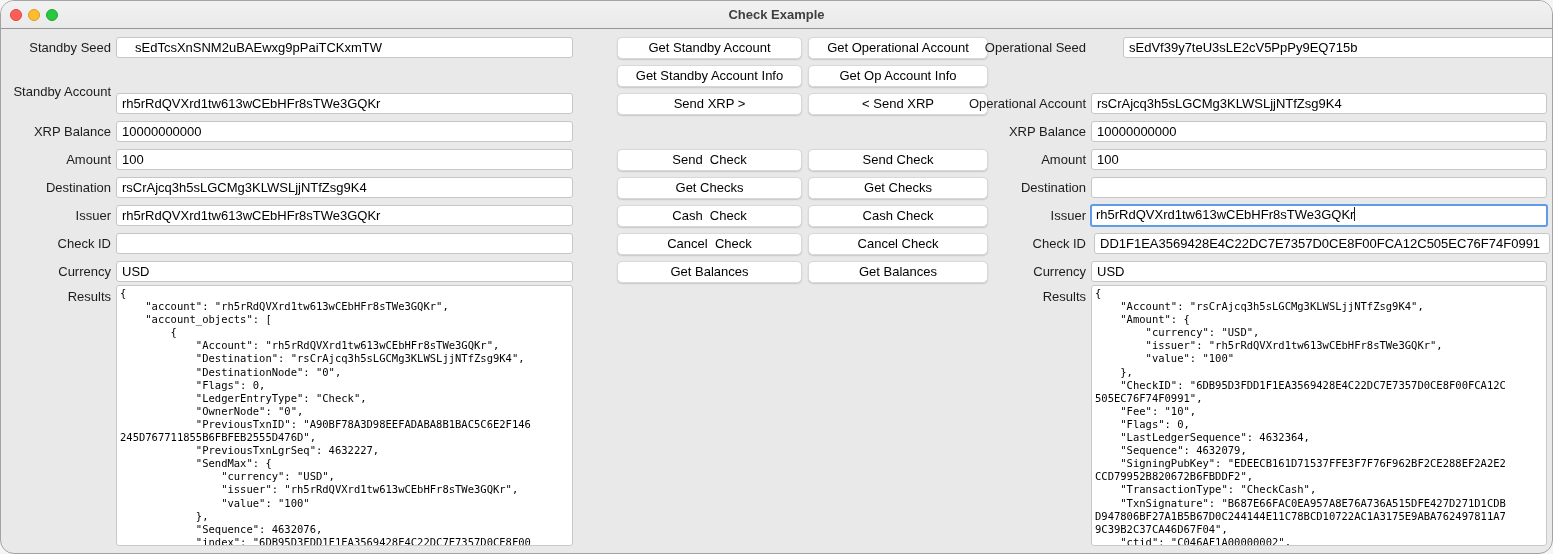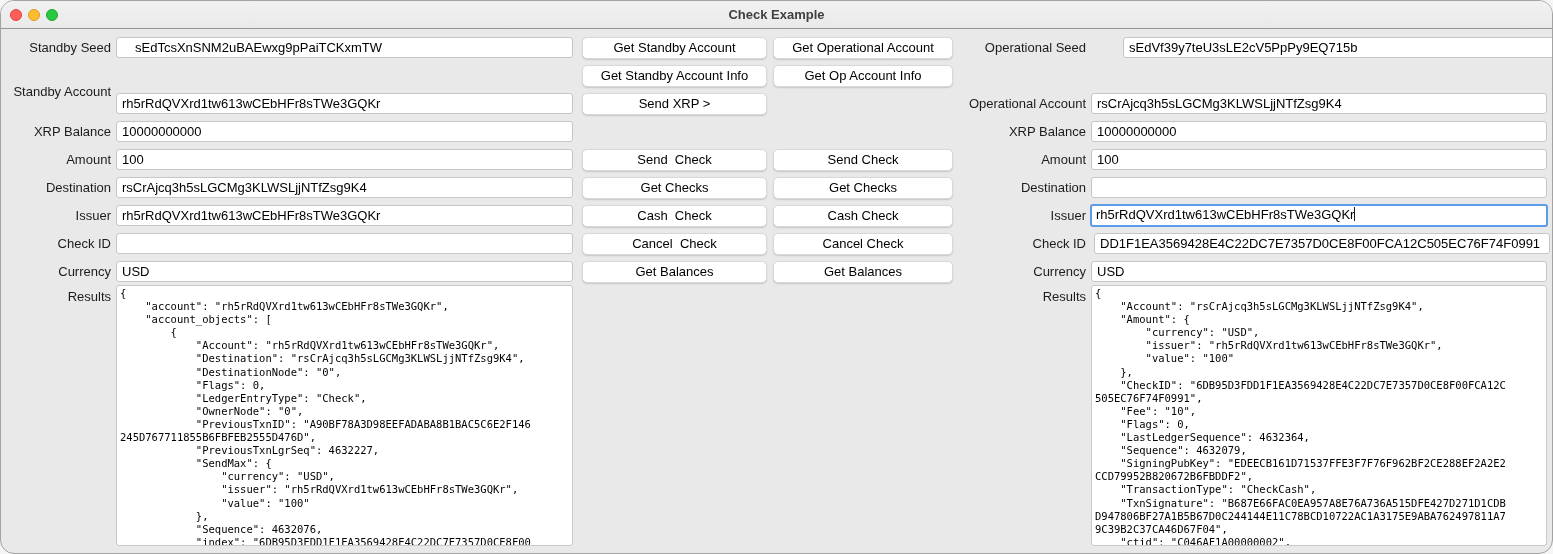--- a/index.html
+++ b/index.html
@@ -38,21 +38,21 @@
   }
   .caret{
     display:inline-block;width:1px;height:14px;background:#1b1b1b;
     vertical-align:-2px;
   }
   .btn{
     position:absolute;height:22px;background:#ffffff;
     border:1px solid #d8d8d8;border-radius:5px;
     box-shadow:0 1px 1.5px rgba(0,0,0,0.15);
     font-family:inherit;font-size:13px;color:#000;text-align:center;
-    line-height:20px;padding:0;white-space:pre;cursor:default;
+    line-height:20px;padding:0;white-space:pre;cursor:default;margin-left:35px;
   }
   .results{
     position:absolute;top:284px;height:261px;background:#ffffff;
     border:1px solid #c9c9c9;border-radius:3px;
     font-family:"DejaVu Sans Mono","Liberation Mono",monospace;
     font-size:10.5px;line-height:13.1px;color:#000;
     white-space:pre;overflow:hidden;padding:1px 3px;
   }
 </style>
 </head>
@@ -117,20 +117,21 @@
   <button class="btn" style="left:581px;top:64px;width:185px;">Get Standby Account Info</button>
   <button class="btn" style="left:581px;top:92px;width:185px;">Send XRP &gt;</button>
   <button class="btn" style="left:581px;top:148px;width:185px;">Send  Check</button>
   <button class="btn" style="left:581px;top:176px;width:185px;">Get Checks</button>
   <button class="btn" style="left:581px;top:204px;width:185px;">Cash  Check</button>
   <button class="btn" style="left:581px;top:232px;width:185px;">Cancel  Check</button>
   <button class="btn" style="left:581px;top:260px;width:185px;">Get Balances</button>
 
   <button class="btn" style="left:772px;top:36px;width:180px;">Get Operational Account</button>
   <button class="btn" style="left:772px;top:64px;width:180px;">Get Op Account Info</button>
+  <button class="btn" style="left:772px;top:92px;width:180px;">&lt; Send XRP</button>
   <button class="btn" style="left:772px;top:148px;width:180px;">Send Check</button>
   <button class="btn" style="left:772px;top:176px;width:180px;">Get Checks</button>
   <button class="btn" style="left:772px;top:204px;width:180px;">Cash Check</button>
   <button class="btn" style="left:772px;top:232px;width:180px;">Cancel Check</button>
   <button class="btn" style="left:772px;top:260px;width:180px;">Get Balances</button>
 
   <div class="label" style="left:930px;top:36px;width:155px;">Operational Seed</div>
   <div class="field" style="left:1090px;top:36px;width:456px;margin-left:32px;"><span>sEdVf39y7teU3sLE2cV5PpPy9EQ715b</span></div>
 
   <div class="label" style="left:930px;top:92px;width:155px;">Operational Account</div>

